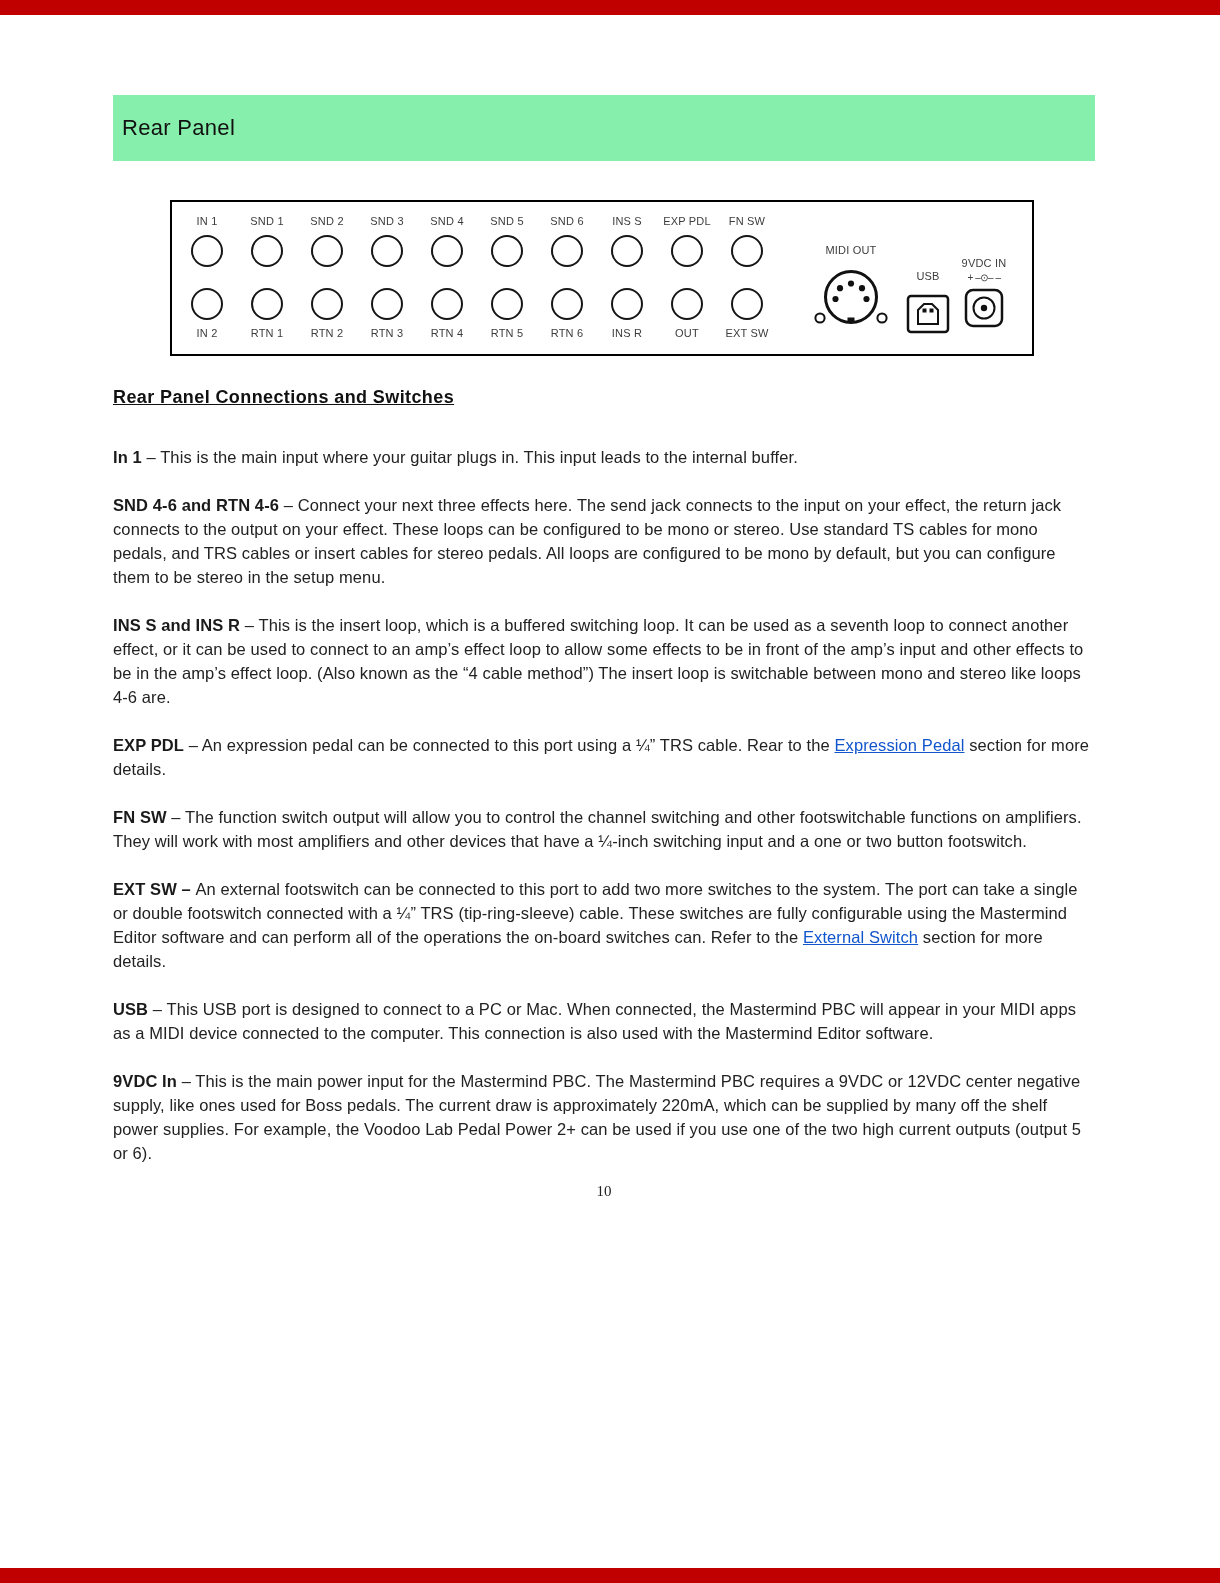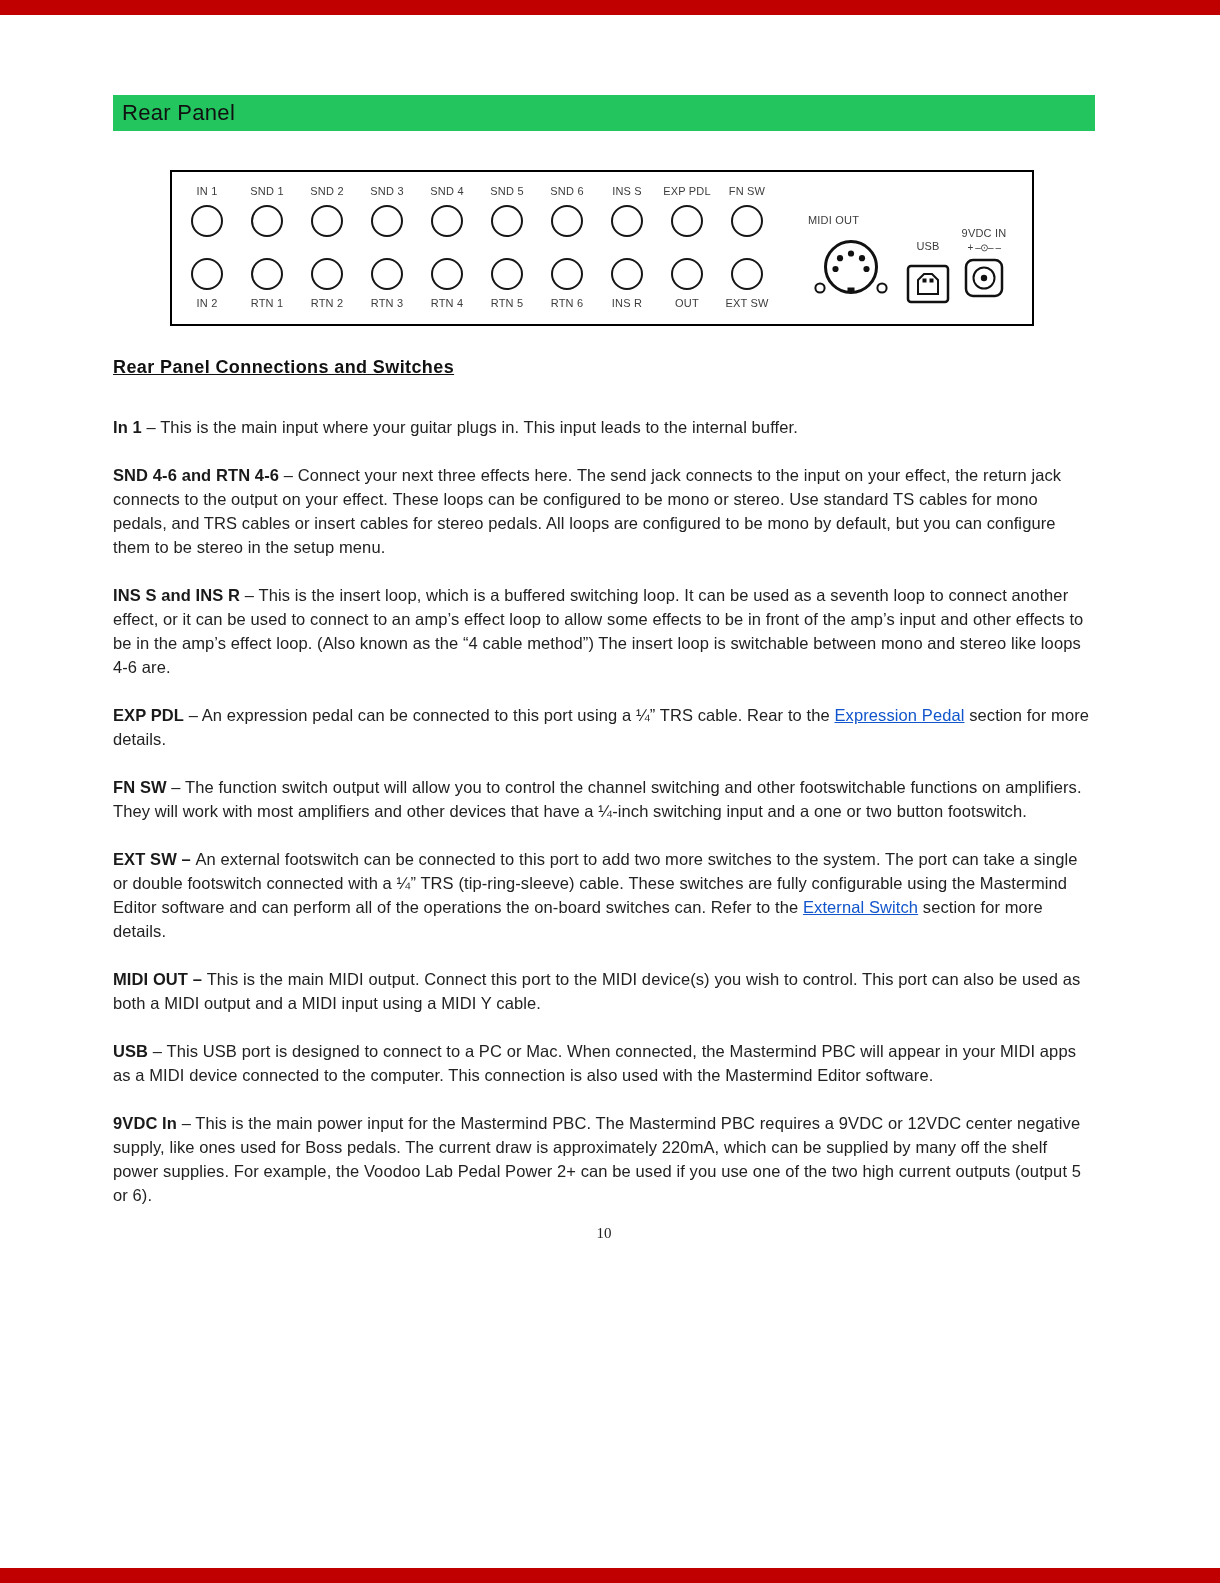--- a/index.html
+++ b/index.html
@@ -9,22 +9,22 @@
     font-family:"Liberation Sans", sans-serif;
     color:#1f1f1f; overflow:hidden;
   }
   .red-bar { position:absolute; left:0; width:1220px; height:15px; background:#c00000; }
   .red-bar.top { top:0; }
   .red-bar.bottom { bottom:0; }
 
   .content { position:absolute; top:95px; left:113px; width:982px; }
 
   .page-heading {
-    background:#22c55e; font-size:22px; font-weight:400; color:#111;
-    padding:5px 9px; line-height:26px; letter-spacing:0.3px;
+    background:#86efac; font-size:22px; font-weight:400; color:#111;
+    padding:20px 9px; line-height:26px; letter-spacing:0.3px;
   }
 
   
   .panel-diagram {
     position:relative; margin:39px 0 0 57px;
     width:864px; height:156px; border:2px solid #000; background:#fff;
   }
   .jacks-grid { position:absolute; left:5px; top:13px; display:flex; }
   .jack-col { width:60px; display:flex; flex-direction:column; align-items:center; }
   .jack-label {
@@ -32,21 +32,21 @@
     letter-spacing:0.2px;
   }
   .jack-label.top-lab { margin-bottom:7px; }
   .jack-label.bot-lab { margin-top:7px; }
   .jack-circle {
     width:32px; height:32px; border:2px solid #161616; border-radius:50%;
     background:#fff;
   }
   .jack-circle.second { margin-top:21px; }
 
-  .midi-group { position:absolute; left:636px; top:42px; width:86px; text-align:left; }
+  .midi-group { position:absolute; left:636px; top:42px; width:86px; text-align:center; }
   .midi-group .jack-label { margin-bottom:12px; }
   .usb-group { position:absolute; left:726px; top:68px; width:60px; text-align:center; }
   .usb-group .jack-label { margin-bottom:11px; }
   .power-group { position:absolute; left:782px; top:55px; width:60px; text-align:center; }
   .polarity {
     font-size:10px; color:#3c3c3c; line-height:12px; margin:2px 0 4px 0;
     letter-spacing:-0.5px; white-space:nowrap;
   }
   .diagram-svg { display:block; margin:0 auto; }
 
@@ -183,21 +183,20 @@
 
   <p class="body-p"><b>INS S and INS R</b><span> – This is the insert loop, which is a buffered switching loop. It can be used as a seventh loop to connect another effect, or it can be used to connect to an amp’s effect loop to allow some effects to be in front of the amp’s input and other effects to be in the amp’s effect loop. (Also known as the “4 cable method”) The insert loop is switchable between mono and stereo like loops 4-6 are.</span></p>
 
   <p class="body-p"><b>EXP PDL</b><span> – An expression pedal can be connected to this port using a ¼” TRS cable. Rear to the </span><a href="#" class="doc-link">Expression Pedal</a><span> section for more details.</span></p>
 
 
   <p class="body-p"><b>FN SW</b><span> – The function switch output will allow you to control the channel switching and other footswitchable functions on amplifiers. They will work with most amplifiers and other devices that have a ¼-inch switching input and a one or two button footswitch.</span></p>
 
   <p class="body-p"><b>EXT SW – </b><span>An external footswitch can be connected to this port to add two more switches to the system. The port can take a single or double footswitch connected with a ¼” TRS (tip-ring-sleeve) cable. These switches are fully configurable using the Mastermind Editor software and can perform all of the operations the on-board switches can. Refer to the </span><a href="#" class="doc-link">External Switch</a><span> section for more details.</span></p>
 
-  <p class="body-p"><b>MIDI OUT – </b><span>This is the main MIDI output. Connect this port to the MIDI device(s) you wish to control. This port can also be used as both a MIDI output and a MIDI input using a MIDI Y cable.</span></p>
 
   <p class="body-p"><b>USB</b><span> – This USB port is designed to connect to a PC or Mac. When connected, the Mastermind PBC will appear in your MIDI apps as a MIDI device connected to the computer. This connection is also used with the Mastermind Editor software.</span></p>
 
   <p class="body-p"><b>9VDC In</b><span> – This is the main power input for the Mastermind PBC. The Mastermind PBC requires a 9VDC or 12VDC center negative supply, like ones used for Boss pedals. The current draw is approximately 220mA, which can be supplied by many off the shelf power supplies. For example, the Voodoo Lab Pedal Power 2+ can be used if you use one of the two high current outputs (output 5 or 6).</span></p>
 
   <div class="page-number">10</div>
 
 </div>
 
 <div class="red-bar bottom"></div>

